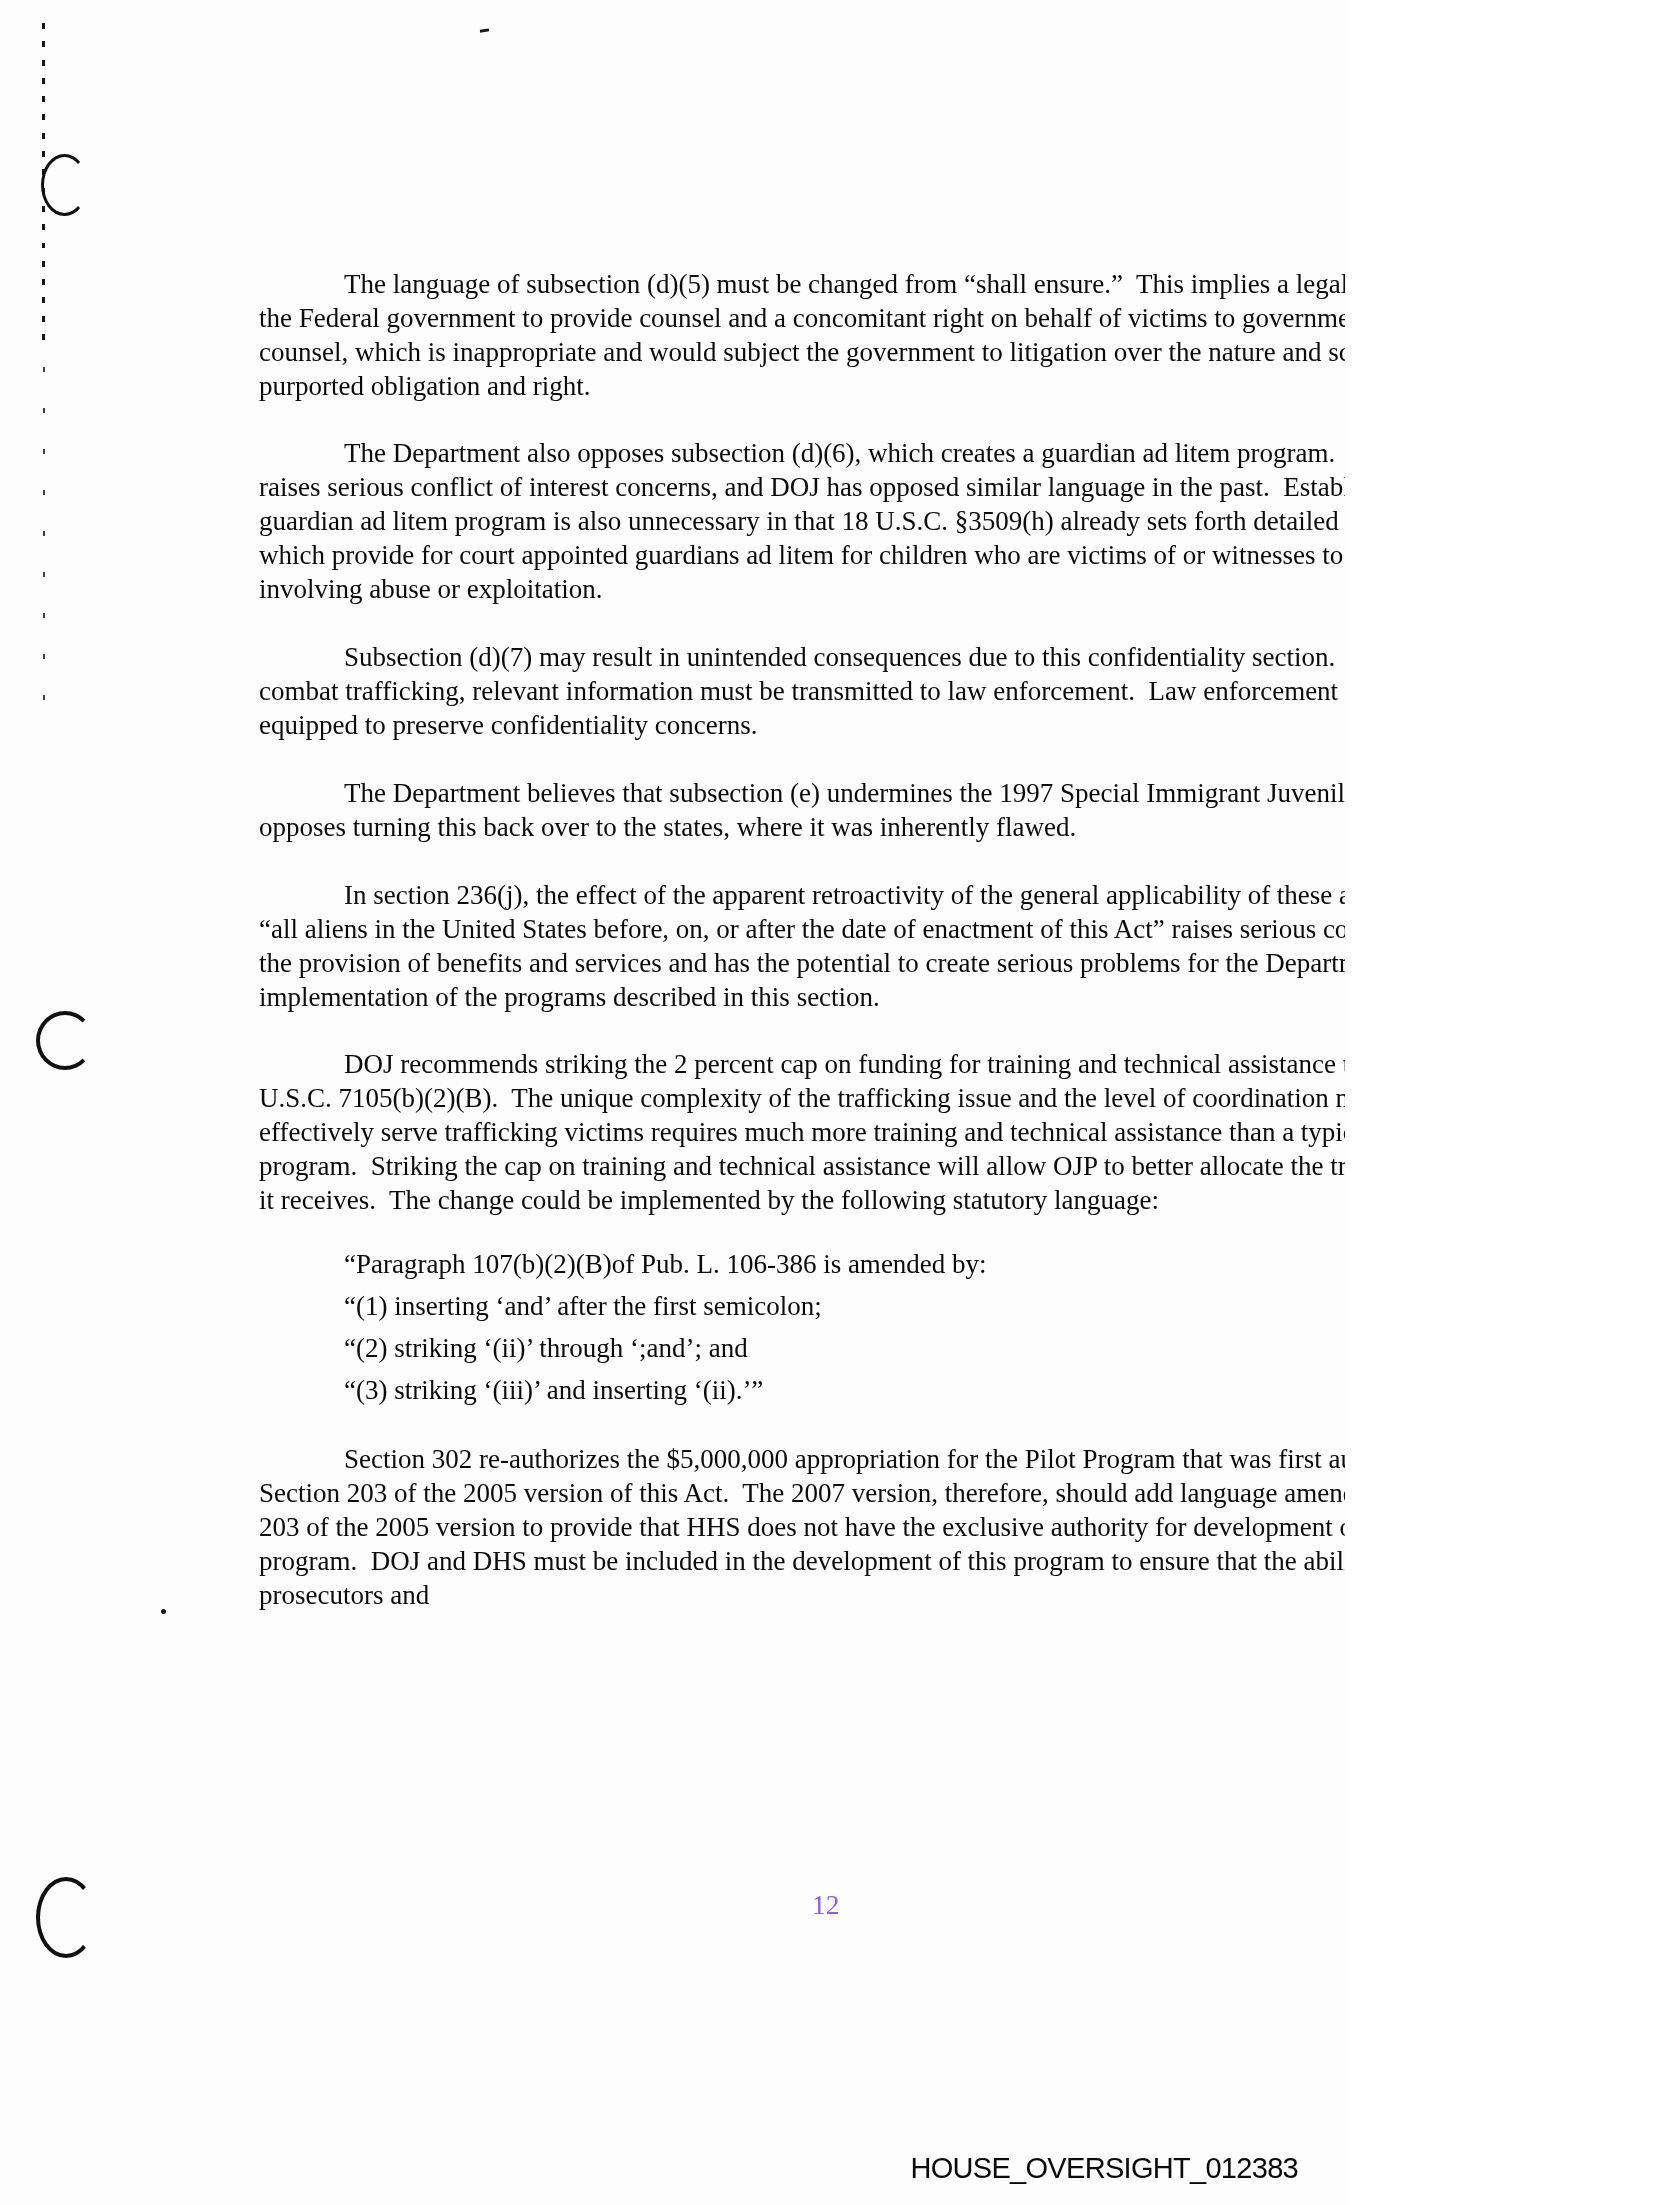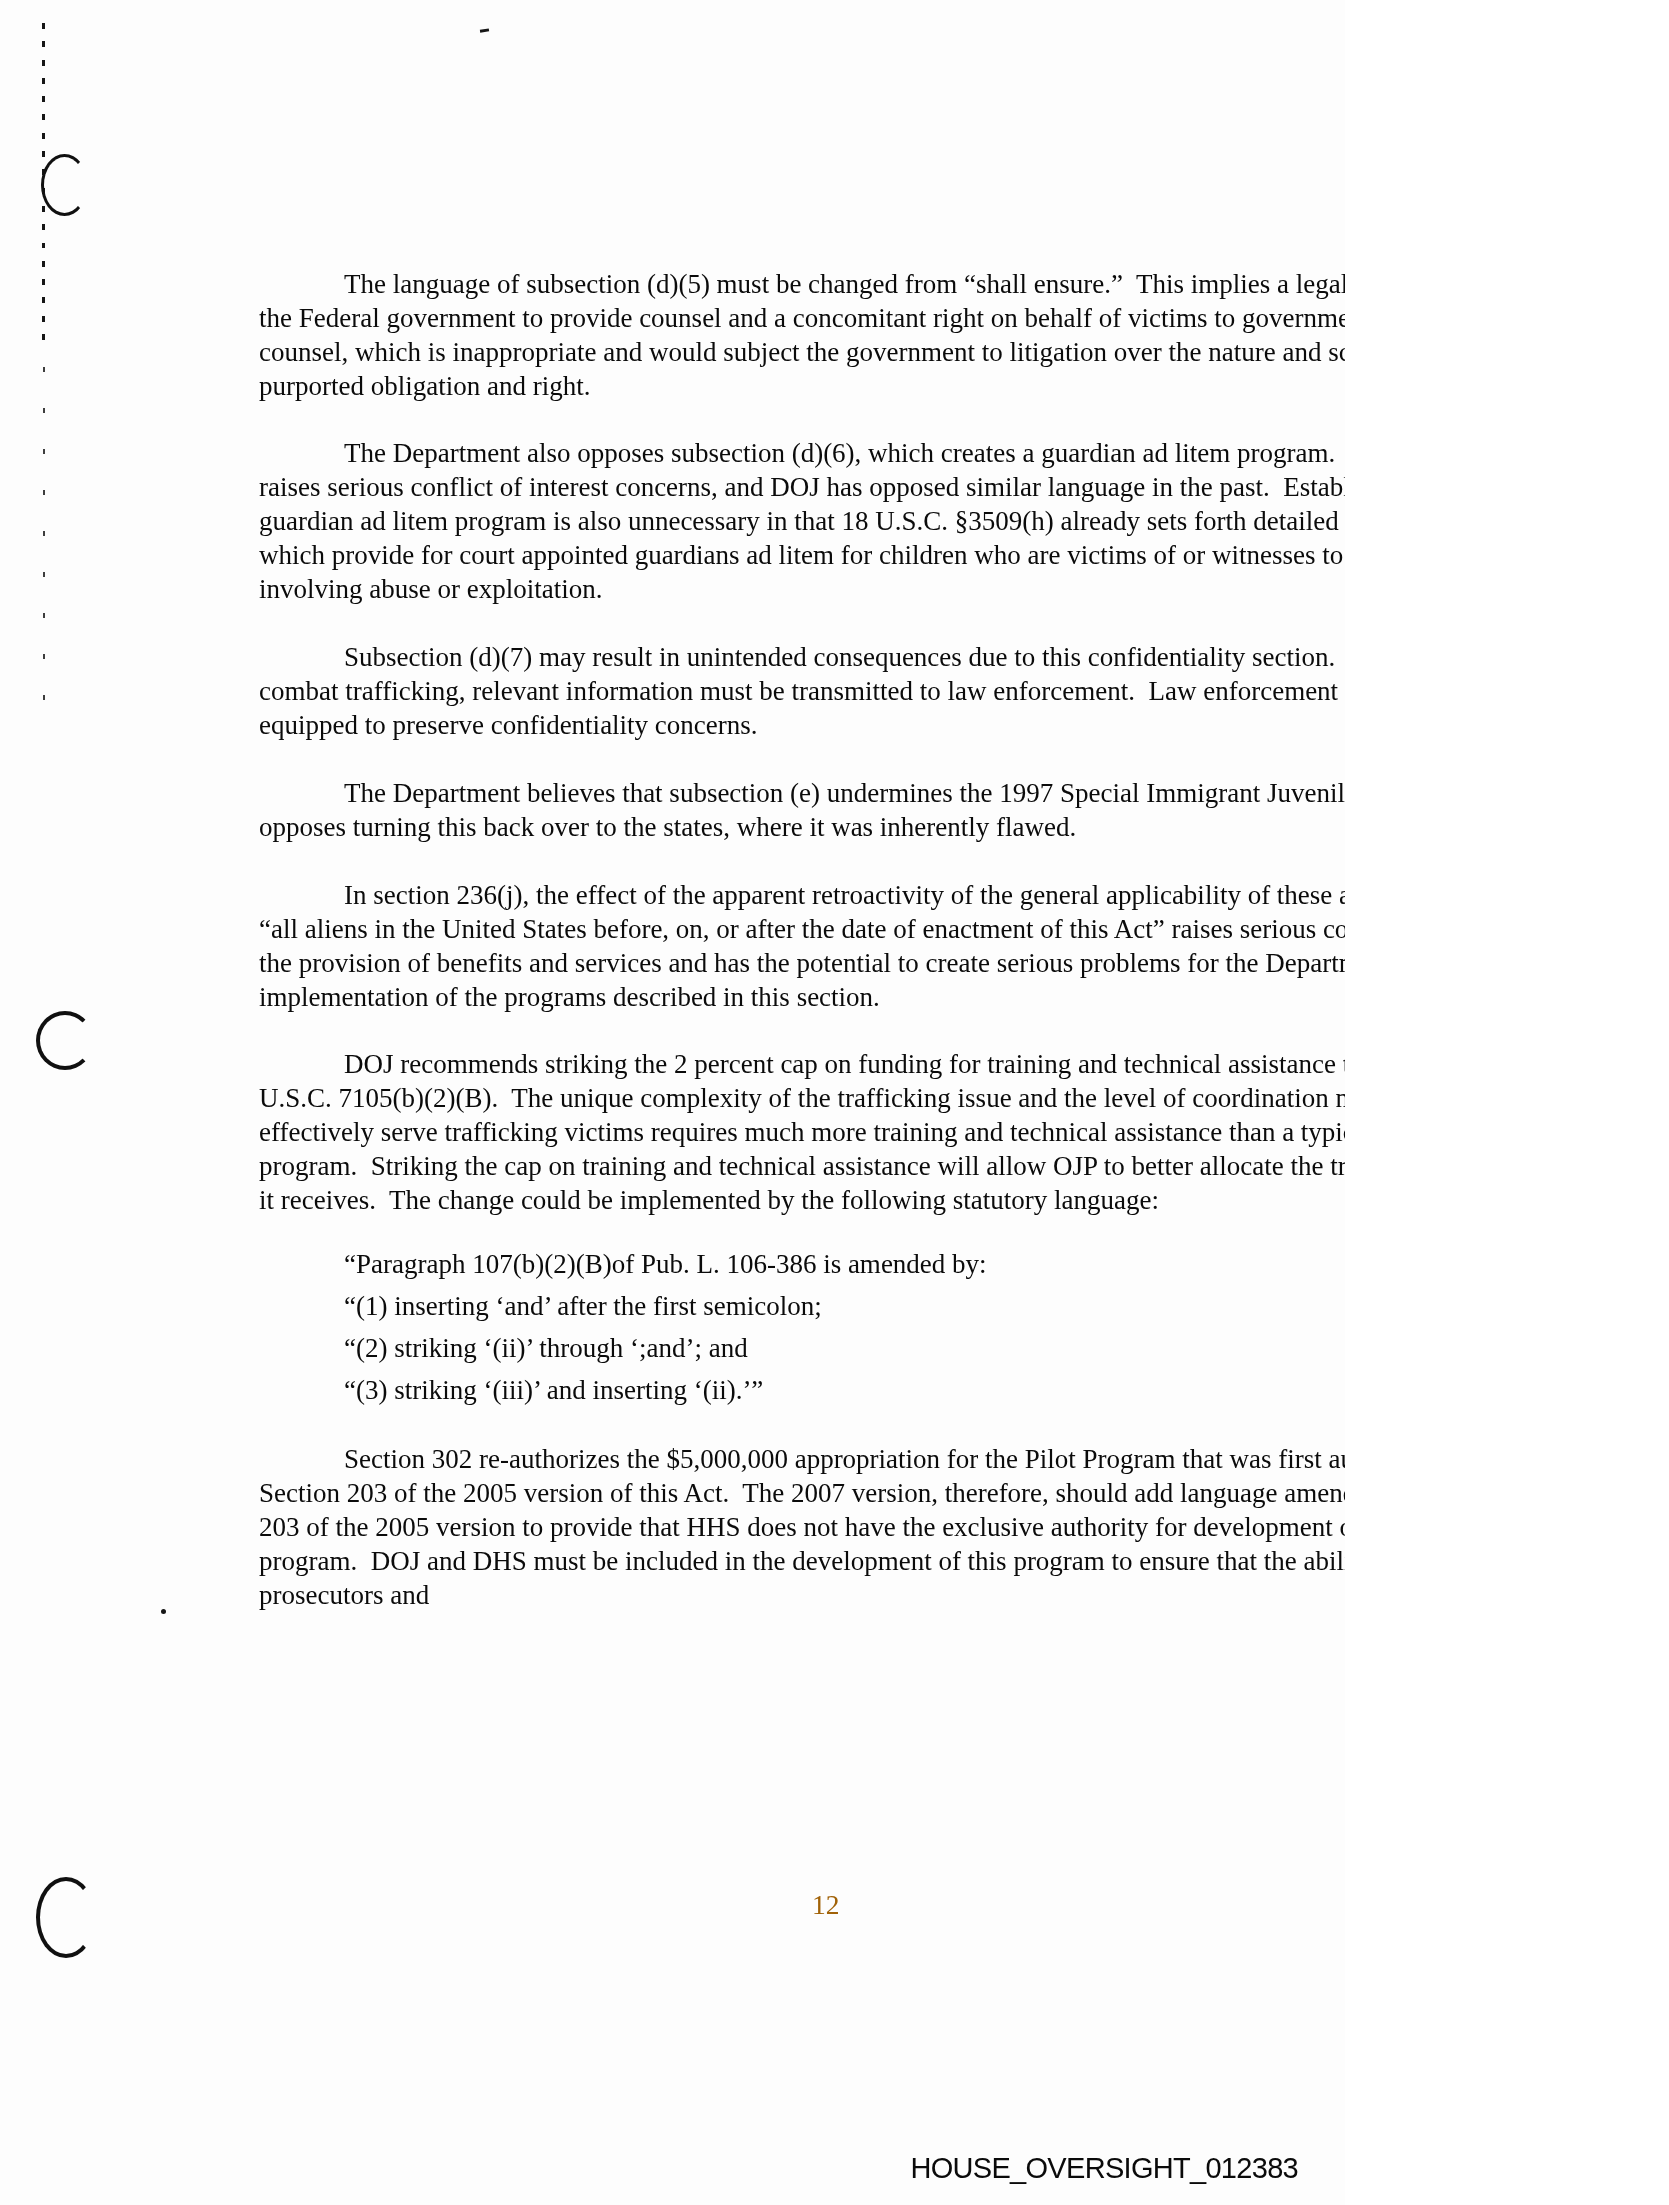--- a/index.html
+++ b/index.html
@@ -43,21 +43,21 @@
     display: inline-block;
     border-bottom: 2.6px solid #161616;
     padding-bottom: 2px;
   }
   .quote { padding-left: 85px; }
   .q-line { white-space: pre-wrap; margin-top: 8px; }
   .page-number {
     position: absolute;
     left: 812px; top: 1889px;
     font-size: 27.5px;
-    color: #a16207;
+    color: #8b5cf6;
   }
   .footer-id {
     position: absolute;
     right: 47px; top: 2152px;
     font-family: "Liberation Sans", sans-serif;
     font-size: 29px;
     letter-spacing: -0.7px;
     color: #0a0a0a;
   }
   

